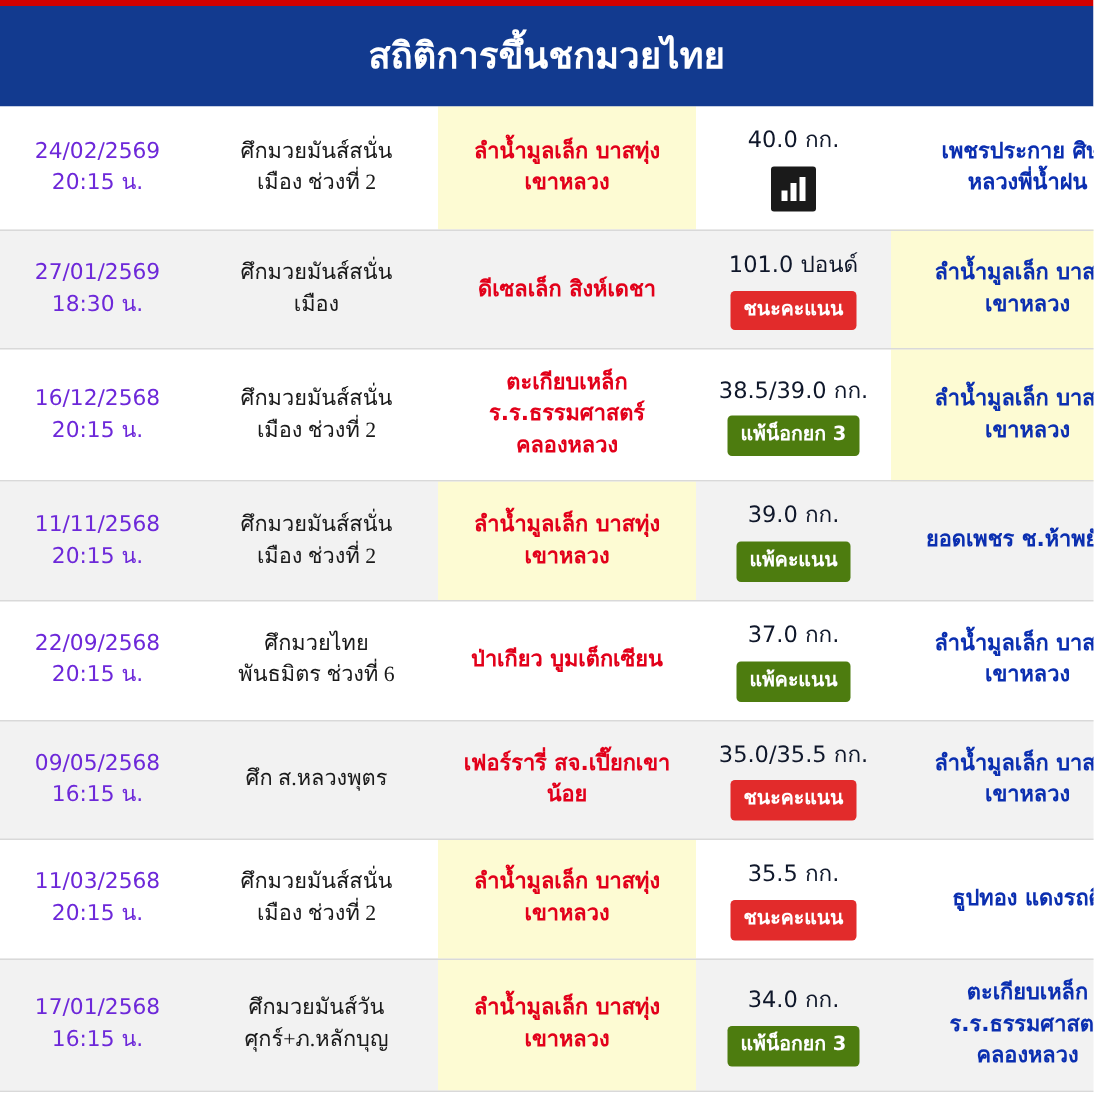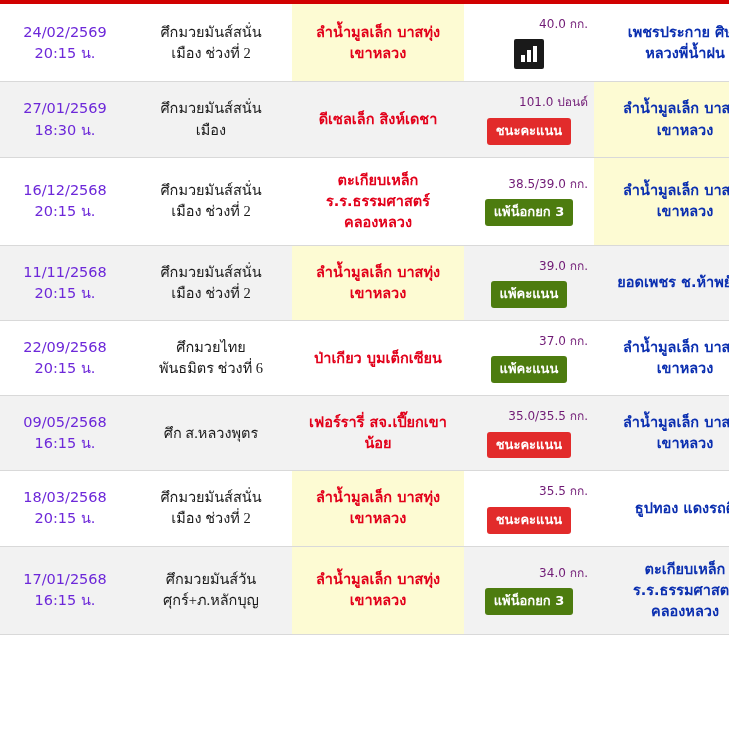--- a/index.html
+++ b/index.html
@@ -68,25 +68,24 @@
   }
   td.col-blue {
     width: 170px;
     font-weight: bold;
   }
   .c-red { color: #e2001a; }
   .c-blue { color: #0b2fb0; }
   .hl-yellow { background: #fdfbd3 !important; }
 
   .weight {
-    font-size: 12px;
-    color: #701a75;
+    font-size: 15px;
+    color: #0f172a;
     display: block;
     margin-bottom: 6px;
-    text-align: right;
   }
   .badge {
     display: inline-block;
     font-size: 13px;
     font-weight: bold;
     color: #ffffff;
     border-radius: 3px;
     padding: 4px 9px;
     white-space: nowrap;
   }
@@ -111,20 +110,21 @@
   .chart-icon i:nth-child(1) { left: 7px;  height: 7px; }
   .chart-icon i:nth-child(2) { left: 13px; height: 12px; }
   .chart-icon i:nth-child(3) { left: 19px; height: 16px; }
   .two-line { display: block; }
 </style>
 </head>
 <body>
 
 <div class="page">
   <div class="top-rule"></div>
+  <div class="header">สถิติการขึ้นชกมวยไทย</div>
 
   <table class="stats">
     <tbody>
 
       <tr class="row-odd">
         <td class="col-date">
           <span class="two-line">24/02/2569</span>
           <span class="two-line">20:15 น.</span>
         </td>
         <td class="col-event">
@@ -256,21 +256,21 @@
           <span class="badge badge-win">ชนะคะแนน</span>
         </td>
         <td class="col-blue c-blue">
           <span class="two-line">ลำน้ำมูลเล็ก บาสทุ่ง</span>
           <span class="two-line">เขาหลวง</span>
         </td>
       </tr>
 
       <tr class="row-odd">
         <td class="col-date">
-          <span class="two-line">18/03/2568</span>
+          <span class="two-line">11/03/2568</span>
           <span class="two-line">20:15 น.</span>
         </td>
         <td class="col-event">
           <span class="two-line">ศึกมวยมันส์สนั่น</span>
           <span class="two-line">เมือง ช่วงที่ 2</span>
         </td>
         <td class="col-red c-red hl-yellow">
           <span class="two-line">ลำน้ำมูลเล็ก บาสทุ่ง</span>
           <span class="two-line">เขาหลวง</span>
         </td>

